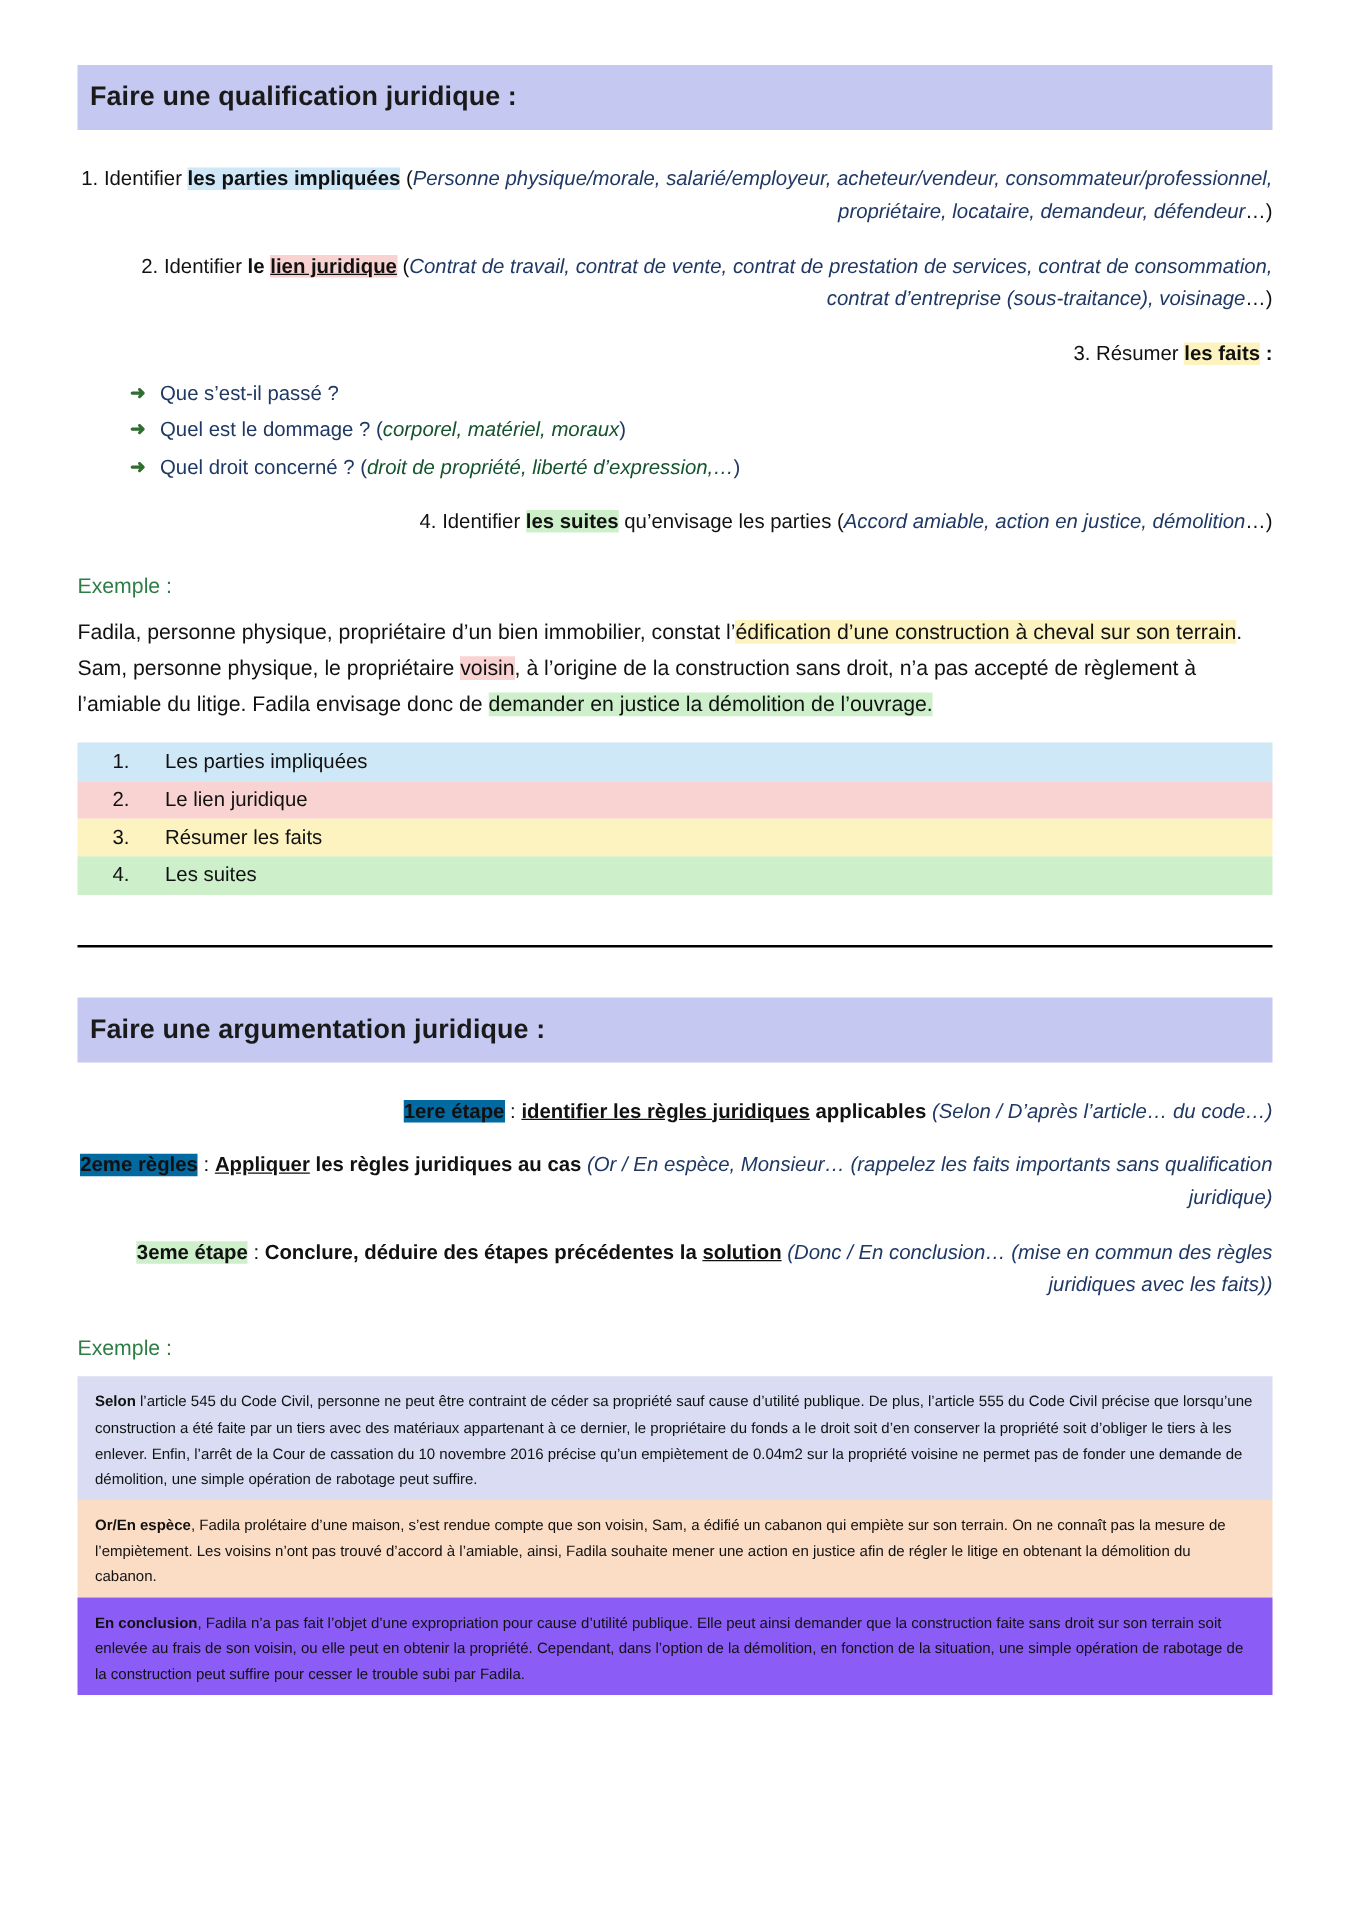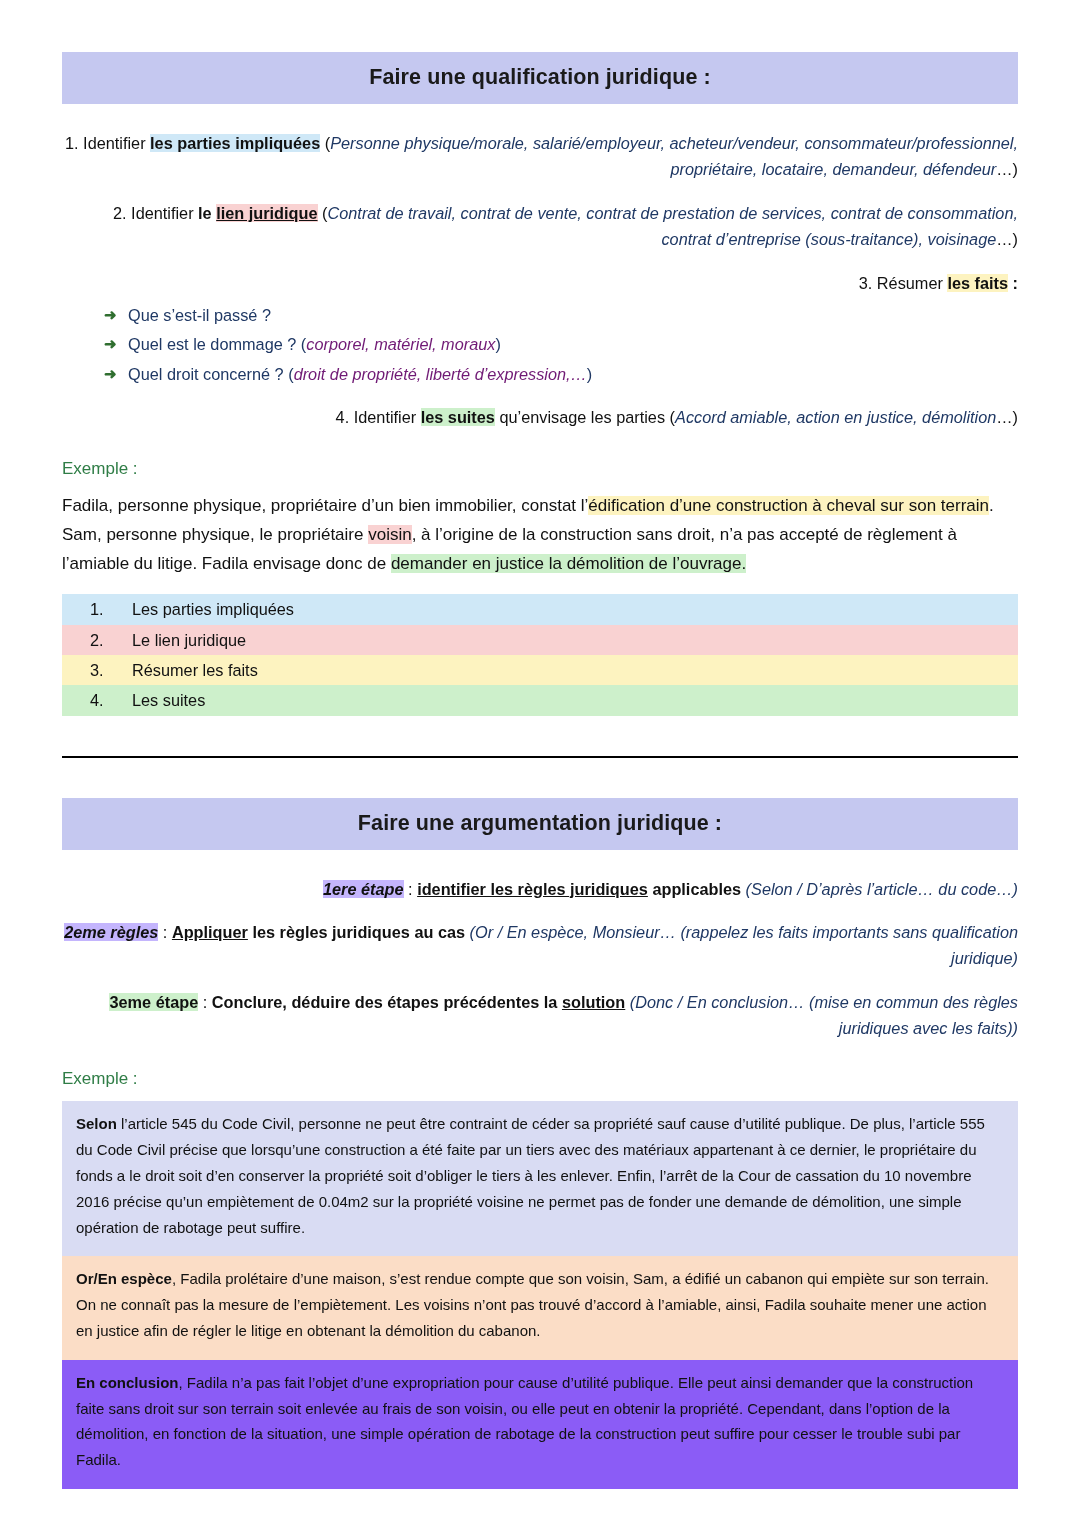--- a/index.html
+++ b/index.html
@@ -17,44 +17,44 @@
   .page {
     width: 1080px;
     min-height: 1528px;
     box-sizing: border-box;
     padding: 52px 62px 30px 62px;
     position: relative;
   }
   
   .banner {
     background: #c5c8f0;
-    text-align: center;
+    text-align: left;
     font-weight: bold;
     font-size: 21.5px;
     color: #1a1a1a;
     padding: 13px 10px 14px 10px;
     letter-spacing: 0.1px;
   }
   
   .para {
     font-size: 16.3px;
     line-height: 1.62;
     margin: 17px 0 0 0;
     text-align: right;
   }
   .para.first { margin-top: 26px; }
   .it { font-style: italic; color: #1f3864; }
-  .it-dark { font-style: italic; color: #701a75; }
+  .it-dark { font-style: italic; color: #14532d; }
   .b { font-weight: bold; }
   .u { text-decoration: underline; }
   .hl-blue  { background: #cfe8f7; }
   .hl-pink  { background: #f9d2d2; }
   .hl-yellow{ background: #fdf3c0; }
   .hl-green { background: #cdf0cb; }
-  .hl-orange{ background: #c4b5fd; font-style: italic; }
+  .hl-orange{ background: #0369a1; }
 
   
   .arrow-list {
     margin: 7px 0 0 0;
     padding: 0;
     list-style: none;
   }
   .arrow-list li {
     font-size: 16.3px;
     line-height: 1.56;
@@ -110,23 +110,23 @@
 
   
   .divider {
     border: none;
     border-top: 2.5px solid #000;
     margin: 40px 0 40px 0;
   }
 
   
   .block {
-    font-size: 15px;
+    font-size: 12px;
     line-height: 1.72;
-    padding: 10px 14px 16px 14px;
+    padding: 10px 14px 6px 14px;
     box-sizing: border-box;
   }
   .block.blue   { background: #d9dcf3; }
   .block.orange { background: #fbddc6; }
   .block.green  { background: #8b5cf6; }
 </style>
 </head>
 <body>
 
 <div class="page">

